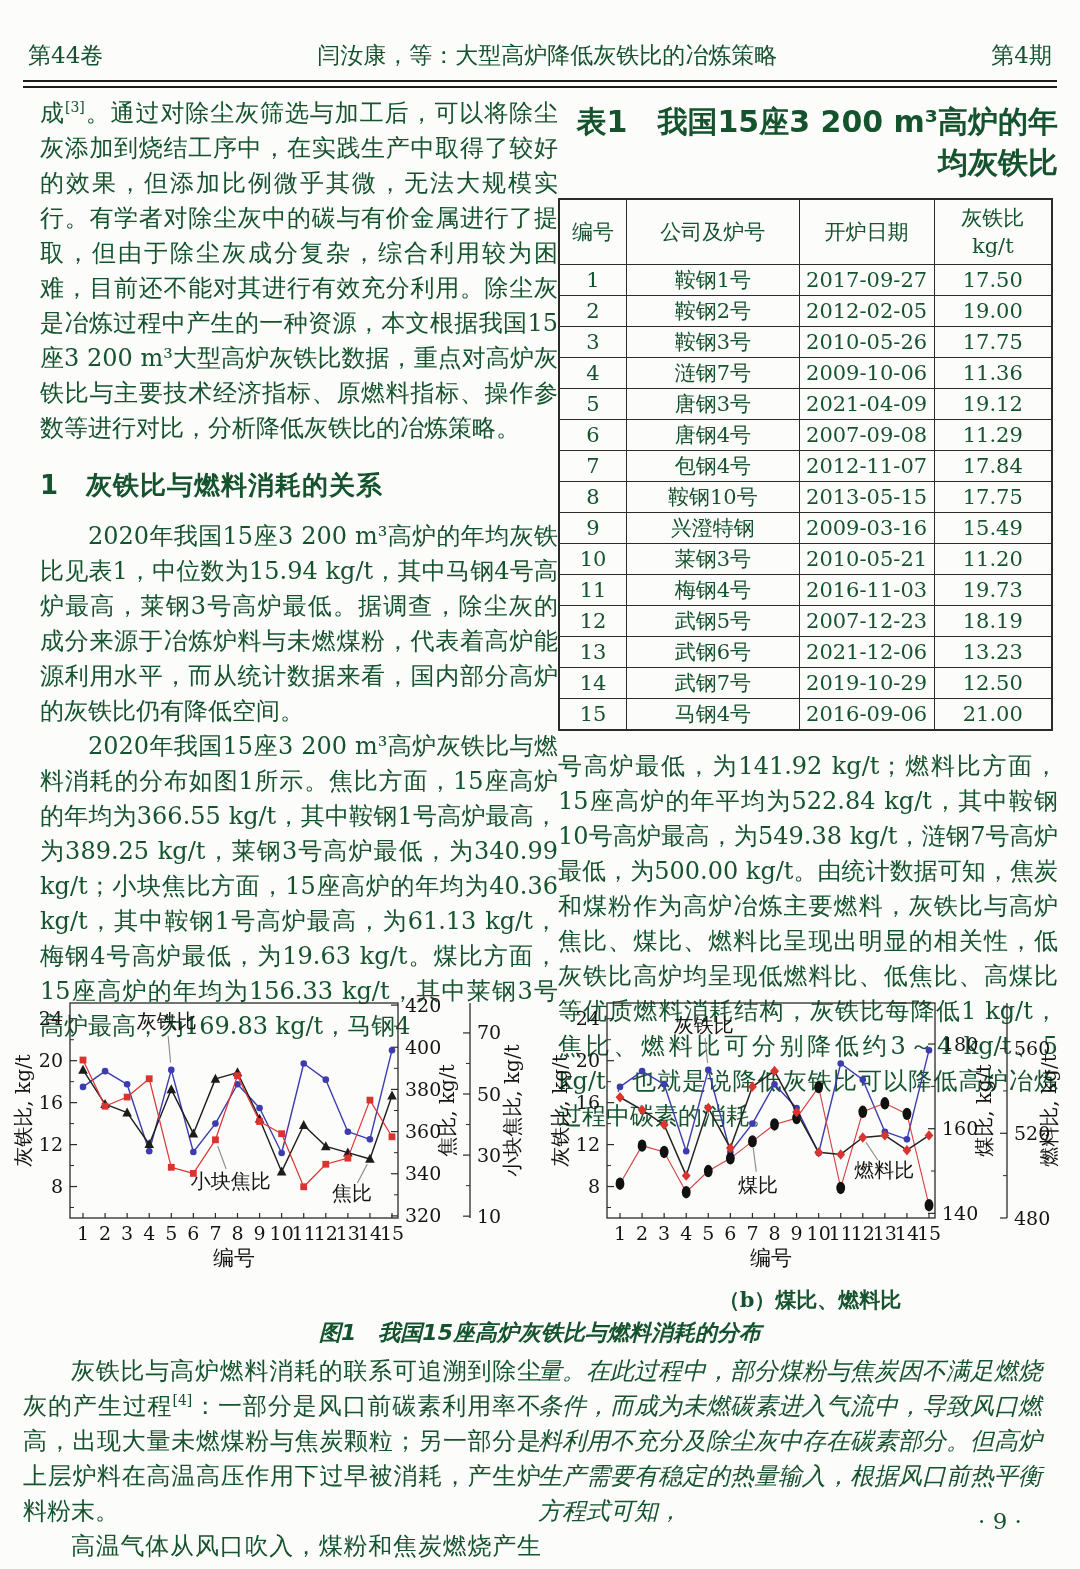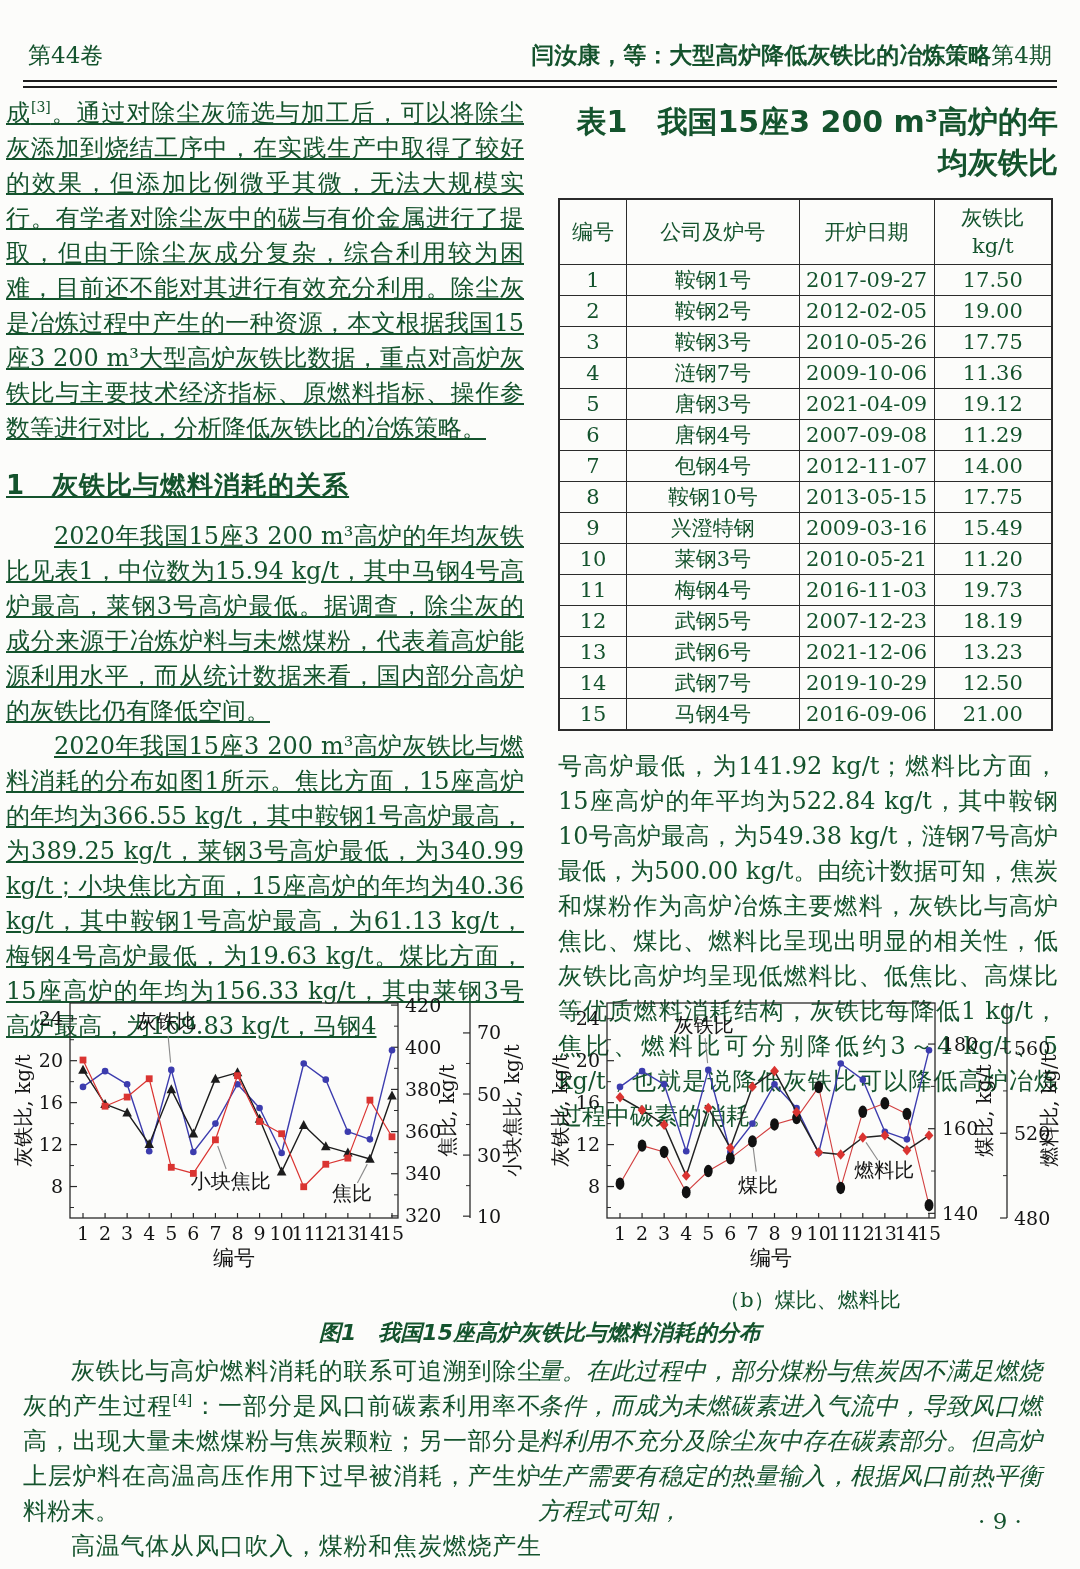--- a/index.html
+++ b/index.html
@@ -7,27 +7,27 @@
     position:relative;width:1080px;height:1569px;margin:0 auto;
     background:#fcfcfa;color:#14532d;
     font-family:"DejaVu Serif","Liberation Serif",serif;
     overflow:hidden;
   }
   .page-header{
     position:absolute;left:28px;right:28px;top:40px;
     display:flex;justify-content:space-between;align-items:baseline;
     font-size:23px;
   }
-  .page-header .mid{flex:1;text-align:right;font-weight:bold;}
+  .page-header .mid{flex:1;text-align:center;}
   .double-rule{
     position:absolute;left:23px;right:23px;top:80px;height:4px;
     border-top:2px solid #1c1c1c;border-bottom:2px solid #1c1c1c;
   }
   .col{position:absolute;top:96px;}
-  .left-col{left:6px;width:518px;text-decoration:underline;}
+  .left-col{left:40px;width:518px;}
   .right-col{left:558px;width:500px;}
   .body-text{margin:0;font-size:24px;line-height:35px;text-align:justify;}
   .indent{text-indent:2em;}
   sup.ref{font-size:14px;line-height:0;vertical-align:super;}
   .section-heading{
     margin:22px 0 16px 0;
     font-family:"DejaVu Sans","Liberation Sans",sans-serif;
     font-size:26px;font-weight:bold;letter-spacing:1px;
   }
   .table-title{
@@ -40,21 +40,21 @@
     padding:1px 4px;height:27px;
   }
   table.data-table thead th{height:62px;}
   .th-stack div{line-height:28px;}
   .right-col .body-text{margin-top:18px;}
   .chart{position:absolute;top:993px;}
   #chart-a{left:8px;}
   #chart-b{left:545px;}
   svg text{font-family:"DejaVu Serif","Liberation Serif",serif;}
   .subcaption{position:absolute;top:1286px;width:530px;text-align:center;font-size:21px;}
-  .subcaption.a{left:8px;} .subcaption.b{left:545px;}
+  .subcaption.a{left:8px;} .subcaption.b{left:545px;font-weight:bold;}
   .figure-caption{
     position:absolute;top:1318px;left:0;width:1080px;text-align:center;
     font-family:"DejaVu Sans","Liberation Sans",sans-serif;
     font-weight:bold;font-size:22px;font-style:italic;
   }
   .bottom-col{position:absolute;top:1354px;}
   .bottom-left{left:23px;width:518px;}
   .bottom-right{left:538px;width:504px;font-style:italic;}
   .page-number{position:absolute;left:950px;top:1508px;width:100px;text-align:center;font-size:23px;}
 </style>
@@ -125,21 +125,21 @@
           <tr>
             <td>6</td>
             <td>唐钢4号</td>
             <td>2007-09-08</td>
             <td>11.29</td>
           </tr>
           <tr>
             <td>7</td>
             <td>包钢4号</td>
             <td>2012-11-07</td>
-            <td>14.00</td>
+            <td>17.84</td>
           </tr>
           <tr>
             <td>8</td>
             <td>鞍钢10号</td>
             <td>2013-05-15</td>
             <td>17.75</td>
           </tr>
           <tr>
             <td>9</td>
             <td>兴澄特钢</td>

